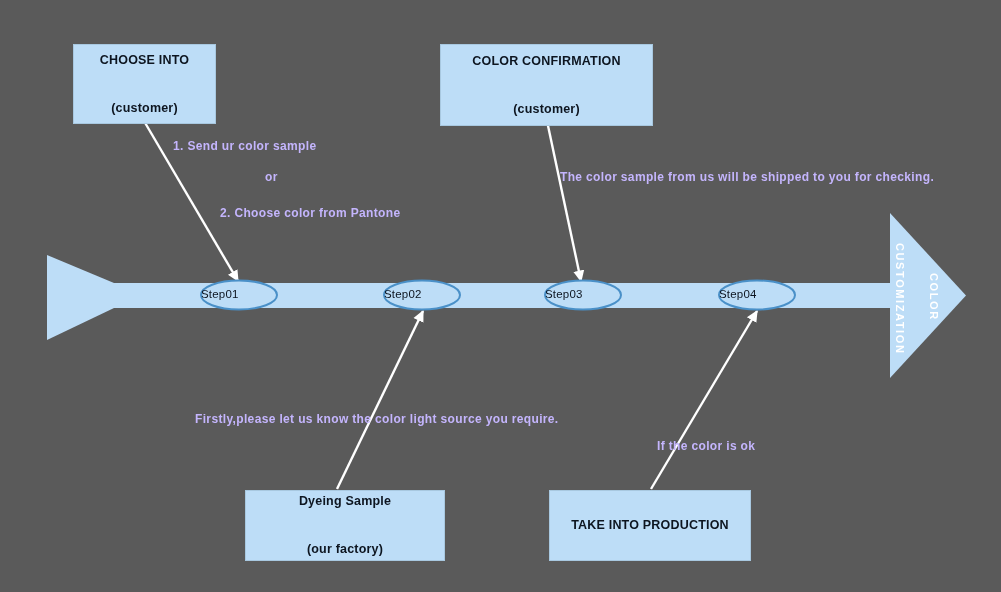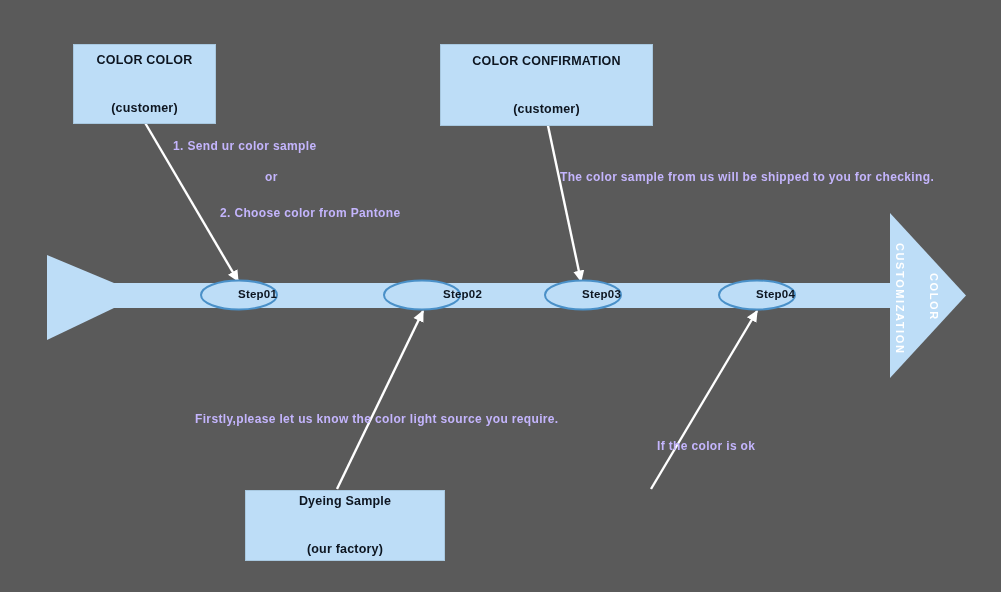--- a/index.html
+++ b/index.html
@@ -44,25 +44,25 @@
     position: absolute;
     color: #c4b5fd;
     font-weight: bold;
     font-size: 12px;
     letter-spacing: 0.35px;
     white-space: nowrap;
   }
   .steplabel {
     position: absolute;
     color: #0d1520;
-    font-weight: bold;
+    font-weight: normal;
     font-size: 11.5px;
     letter-spacing: 0.2px;
     white-space: nowrap;
-    text-align: right;
+    text-align: left;
   }
   .vlabel {
     position: absolute;
     color: #ffffff;
     font-weight: bold;
     font-size: 11px;
     letter-spacing: 1.6px;
     white-space: nowrap;
     transform-origin: left top;
     transform: rotate(90deg);
@@ -104,34 +104,37 @@
 
   <div class="steplabel" style="left:201px; top:288px; width:76px;">Step01</div>
   <div class="steplabel" style="left:384px; top:288px; width:98px;">Step02</div>
   <div class="steplabel" style="left:545px; top:288px; width:76px;">Step03</div>
   <div class="steplabel" style="left:719px; top:288px; width:76px;">Step04</div>
 
   <div class="vlabel" style="left:906px; top:243px;">CUSTOMIZATION</div>
   <div class="vlabel bluetint" style="left:940px; top:273px;">COLOR</div>
 
   <div class="box" style="left:73px; top:44px; width:143px; height:80px;">
-    <span>COLOR COLOR</span>
+    <span>CHOOSE INTO</span>
     <span class="line2">(customer)</span>
   </div>
 
   <div class="box" style="left:440px; top:44px; width:213px; height:82px;">
     <span>COLOR CONFIRMATION</span>
     <span class="line2">(customer)</span>
   </div>
 
   <div class="box" style="left:245px; top:490px; width:200px; height:71px;">
     <span>Dyeing Sample</span>
     <span class="line2">(our factory)</span>
   </div>
 
+  <div class="box" style="left:549px; top:490px; width:202px; height:71px;">
+    <span>TAKE INTO PRODUCTION</span>
+  </div>
 
   <div class="ann" style="left:173px; top:139px;">1. Send ur color sample</div>
   <div class="ann" style="left:265px; top:170px;">or</div>
   <div class="ann" style="left:220px; top:206px;">2. Choose color from Pantone</div>
   <div class="ann" style="left:560px; top:170px;">The color sample from us will be shipped to you for checking.</div>
   <div class="ann" style="left:175px; top:412px;margin-left:20px;">Firstly,please let us know the color light source you require.</div>
   <div class="ann" style="left:657px; top:439px;">If the color is ok</div>
 
 </div>
 

